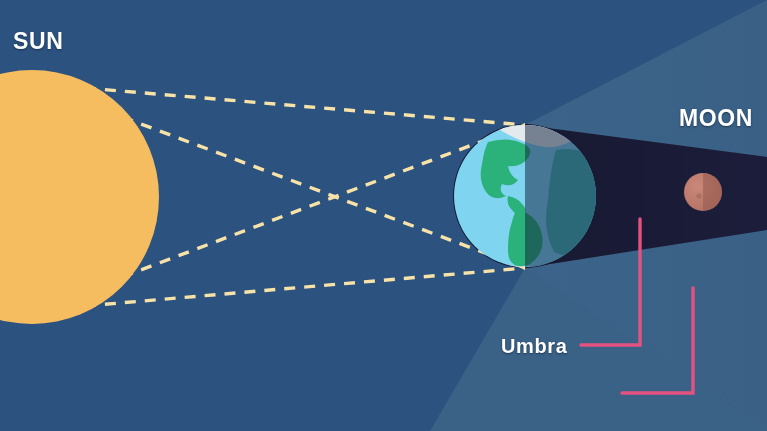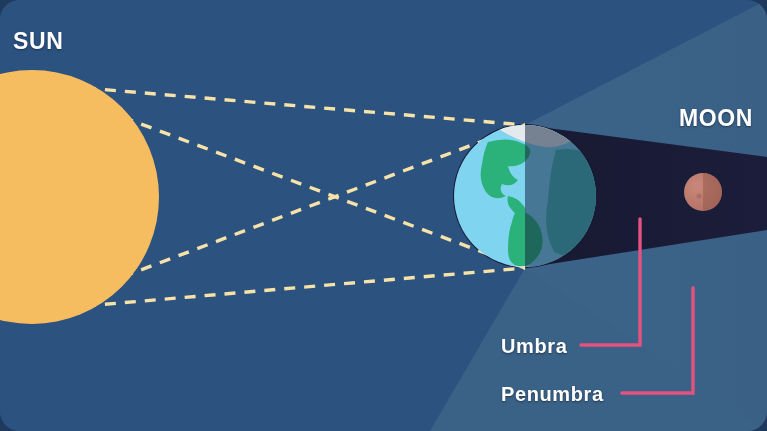--- a/index.html
+++ b/index.html
@@ -7,21 +7,20 @@
     padding: 0;
     background: #1f3a5c;
   }
   #stage {
     position: relative;
     width: 767px;
     height: 431px;
     overflow: hidden;
     font-family: "Liberation Sans", sans-serif;
     background: #2c5280;
-    border-radius: 20px;
   }
   #scene {
     position: absolute;
     inset: 0;
     width: 767px;
     height: 431px;
     display: block;
   }
   .lbl {
     position: absolute;
@@ -116,15 +115,14 @@
 
     <g stroke="#e4527f" stroke-width="3.4" fill="none" stroke-linecap="round">
       <path d="M 640 219 L 640 345 L 581 345"></path>
       <path d="M 693 288 L 693 393 L 622 393"></path>
     </g>
   </svg>
 
   <div class="lbl" id="label-sun">SUN</div>
   <div class="lbl" id="label-umbra">Umbra</div>
   <div class="lbl" id="label-moon">MOON</div>
-  <div class="lbl" id="label-penumbra">Penumbra</div>
 
 </div>
 
 </body></html>

